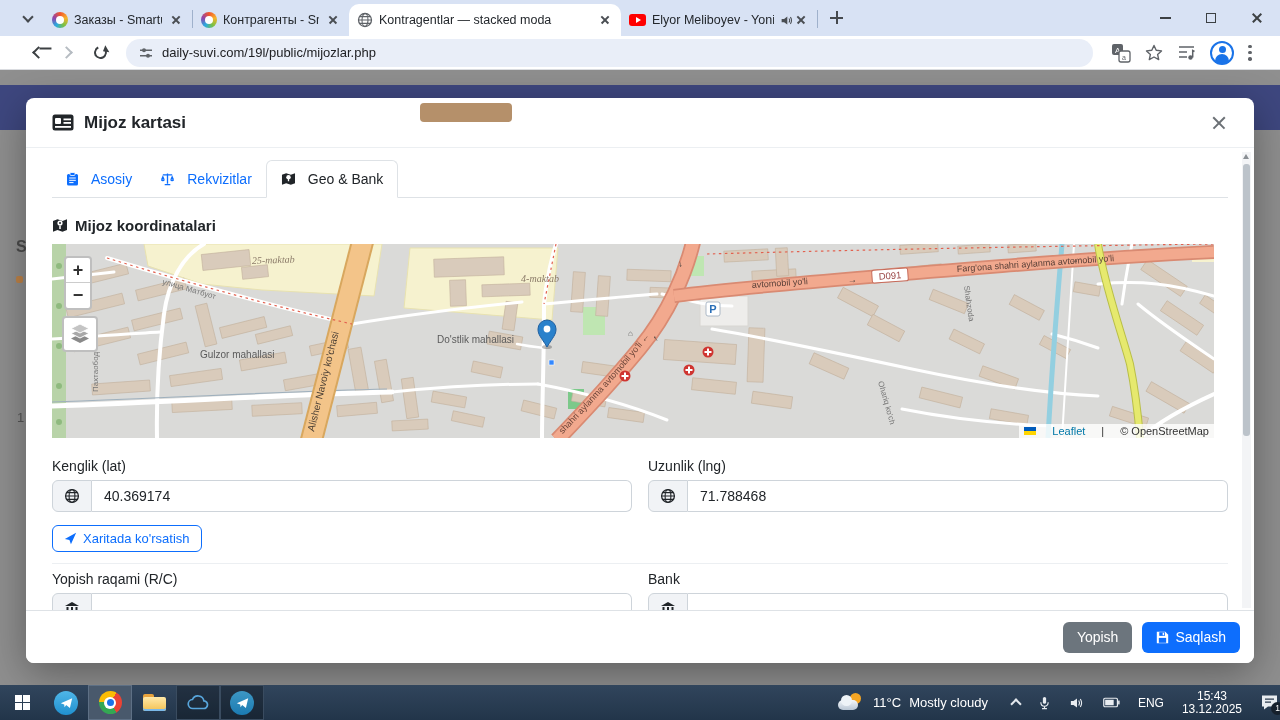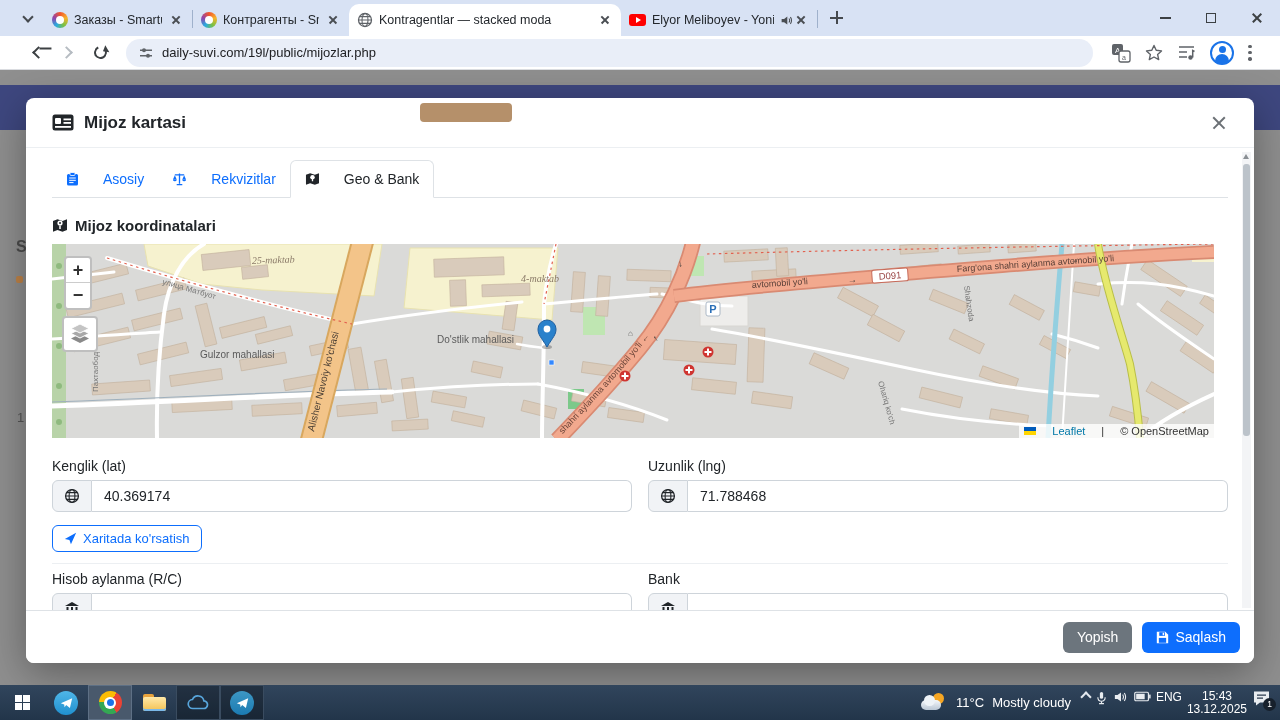--- a/index.html
+++ b/index.html
@@ -67,21 +67,21 @@
   .m-title{font-size:17px;font-weight:bold;color:#212529;margin-left:10px}
   .m-close{margin-left:auto;width:18px;height:18px;position:relative}
   .m-close::before,.m-close::after{content:"";position:absolute;left:1px;top:8px;width:16px;height:1.6px;background:#6b7075}
   .m-close::before{transform:rotate(45deg)}.m-close::after{transform:rotate(-45deg)}
   .m-body{position:absolute;left:0;top:50px;right:0;height:462px;padding:0 26px;overflow:hidden}
   .m-scroll{position:absolute;right:3px;top:54px;width:9px;height:456px;background:#f3f4f6;z-index:5}
   .m-scroll .up{position:absolute;left:1px;top:2px;border-left:3.5px solid transparent;border-right:3.5px solid transparent;border-bottom:5px solid #8a8f94}
   .m-scroll .thumb{position:absolute;left:1px;top:12px;width:7px;height:272px;background:#bcc3ca;border-radius:3px}
 
   .tabsrow{margin-top:12px;height:38px;border-bottom:1px solid #dee2e6;display:flex}
-  .ftab{display:flex;align-items:center;gap:24px;padding:0 14px;font-size:14px;color:#0d6efd;border-radius:6px 6px 0 0;margin-bottom:-1px;height:38px}
+  .ftab{display:flex;align-items:center;gap:12px;padding:0 14px;font-size:14px;color:#0d6efd;border-radius:6px 6px 0 0;margin-bottom:-1px;height:38px}
   .ftab.active{background:#fff;border:1px solid #dee2e6;border-bottom:1px solid #fff;color:#212529}
   .sec-title{margin-top:19px;display:flex;align-items:center;gap:7px;font-size:15px;font-weight:bold;color:#212529}
 
   .mapwrap{position:relative;margin-top:10px;width:1162px;height:194px;background:#dadad8;overflow:hidden}
   .mapwrap svg.mapsvg{position:absolute;left:0;top:0}
   .zoomctl{position:absolute;left:12px;top:12px;width:28px;background:#fff;border:2px solid rgba(0,0,0,.25);border-radius:4px;z-index:6}
   .zoomctl div{height:25px;display:flex;align-items:center;justify-content:center;font-size:18px;font-weight:bold;color:#333}
   .zoomctl div:first-child{border-bottom:1px solid #ccc}
   .layersctl{position:absolute;left:10px;top:72px;width:36px;height:36px;background:#fff;border:2px solid rgba(0,0,0,.25);border-radius:4px;z-index:6;display:flex;align-items:center;justify-content:center}
   .attrib{position:absolute;right:0;bottom:0;background:rgba(255,255,255,.8);font-size:11px;color:#333;padding:1px 5px;z-index:6;display:flex;align-items:center;gap:16px}
@@ -111,21 +111,21 @@
   .winlogo{width:15px;height:15px;display:grid;grid-template-columns:7px 7px;grid-template-rows:7px 7px;gap:1px}
   .winlogo i{background:#fff}
   .tgcircle{width:24px;height:24px;border-radius:50%;background:linear-gradient(#4fb6e8,#2090cf);display:flex;align-items:center;justify-content:center}
   .tgcircle.dim{background:linear-gradient(#3d97c4,#1b7bb2)}
   .chrome-logo{width:23px;height:23px;border-radius:50%;background:conic-gradient(from 150deg,#34a853 0 120deg,#fbbc05 0 240deg,#ea4335 0 360deg);position:relative}
   .chrome-logo::before{content:"";position:absolute;left:5.5px;top:5.5px;width:12px;height:12px;border-radius:50%;background:#fff}
   .chrome-logo::after{content:"";position:absolute;left:8px;top:8px;width:7px;height:7px;border-radius:50%;background:#1a73e8}
   .folder{position:relative;width:23px;height:17px}
   .folder::before{content:"";position:absolute;left:0;top:0;width:11px;height:5px;border-radius:2px 2px 0 0;background:#e8a33d}
   .folder::after{content:"";position:absolute;left:0;top:2.5px;width:23px;height:14.5px;border-radius:2px;background:linear-gradient(#ffe9a8,#f2c152);box-shadow:inset 0 -2px 0 #7ab8e8}
-  .tray{margin-left:auto;display:flex;gap:5px;padding-right:8px;color:#fff}
+  .tray{margin-left:auto;display:flex;align-items:center;gap:18px;padding-right:0;color:#fff}
   .weather{display:flex;align-items:center;gap:8px;padding:0 6px}
   .wicon{position:relative;width:27px;height:20px}
   .wicon .sun{position:absolute;left:12px;top:0;width:11px;height:11px;border-radius:50%;background:#f6a623}
   .wicon .cloud{position:absolute;left:0;top:7px;width:20px;height:10px;border-radius:7px;background:linear-gradient(#f4f7fa,#b9c6d4)}
   .wicon .cloud::before{content:"";position:absolute;left:3px;top:-5px;width:11px;height:11px;border-radius:50%;background:#eef3f7}
   .wtxt{font-size:13px;color:#fff;white-space:nowrap}
   .chevup{width:8px;height:8px;border:solid #e3e8ee;border-width:2px 2px 0 0;transform:rotate(-45deg);margin-top:3px}
   .clock{font-size:12px;line-height:13px;text-align:center;color:#fff;white-space:nowrap}
   .notif{position:relative;width:20px;height:18px}
   .badge1{position:absolute;right:-4px;bottom:-3px;width:13px;height:13px;border-radius:50%;background:#16202c;color:#fff;font-size:8.5px;display:flex;align-items:center;justify-content:center}
@@ -530,21 +530,21 @@
           <svg width="13" height="13" viewBox="0 0 15 15">
               <path d="M1,8 L14,1 L8,14 L6.3,9.3 Z" fill="#0d6efd"></path>
             </svg>
           <span>Xaritada ko'rsatish</span>
         </button>
 
         <div class="hr2"></div>
 
         <div class="row2">
           <div class="col">
-            <div class="flabel">Hisob aylanma (R/C)</div>
+            <div class="flabel">Yopish raqami (R/C)</div>
             <div class="igroup">
               <span class="iaddon">
                   <svg width="16" height="16" viewBox="0 0 16 16">
                     <path d="M8,1 L15,5 H1 Z" fill="#212529"></path>
                     <rect x="2.5" y="6" width="2" height="6" fill="#212529"></rect>
                     <rect x="7" y="6" width="2" height="6" fill="#212529"></rect>
                     <rect x="11.5" y="6" width="2" height="6" fill="#212529"></rect>
                     <rect x="1" y="13" width="14" height="2" fill="#212529"></rect>
                   </svg>
                 </span>

